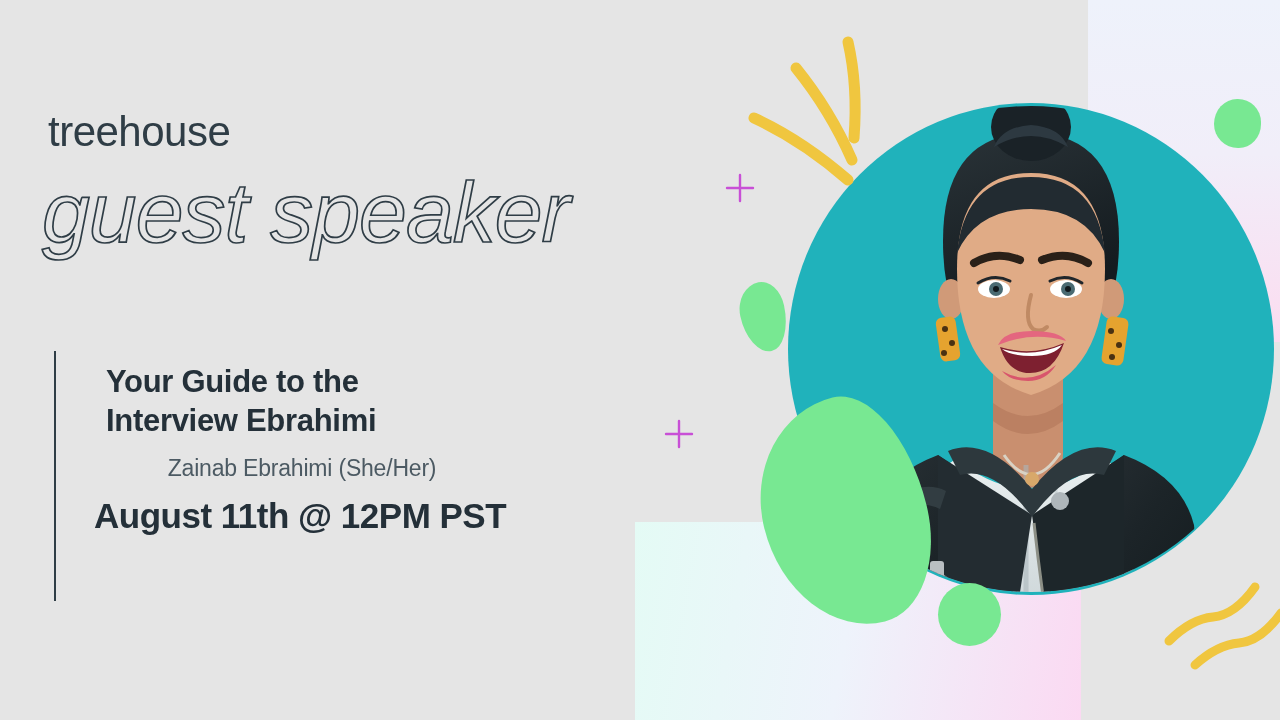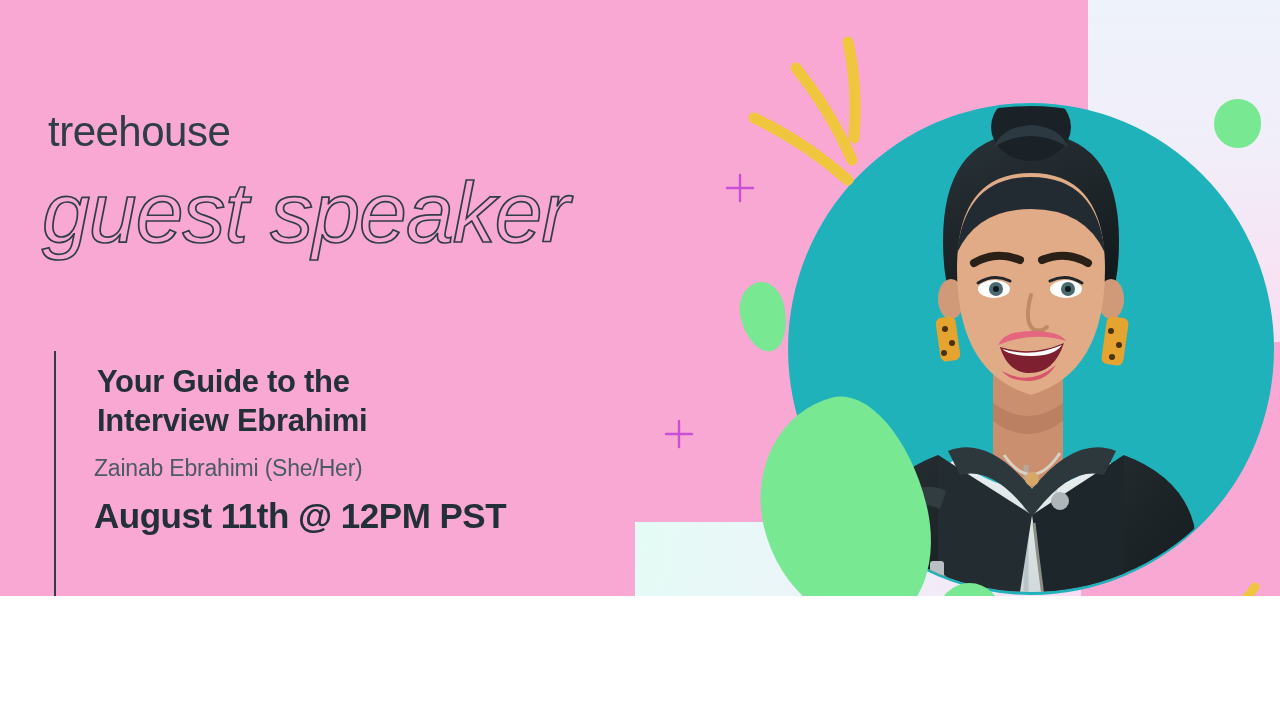--- a/index.html
+++ b/index.html
@@ -3,23 +3,23 @@
 <meta charset="utf-8">
 <style>
   html, body {
     margin: 0;
     padding: 0;
     background: #ffffff;
   }
   #slide {
     position: relative;
     width: 1280px;
-    height: 596px;
+    height: 720px;
     overflow: hidden;
-    background: #f9a8d4;
+    background: #e5e5e5;
     font-family: "Liberation Sans", sans-serif;
     -webkit-font-smoothing: antialiased;
   }
 
   
   .panel-top-right {
     position: absolute;
     left: 1088px;
     top: 0;
     width: 192px;
@@ -153,31 +153,32 @@
     border-left: 2px solid #2f3d46;
     padding-left: 38px;
     box-sizing: border-box;
   }
   .talk-title {
     font-size: 31px;
     line-height: 39px;
     font-weight: 700;
     color: #243039;
     letter-spacing: -0.3px;
-    margin: 11px 0 0 3px;
+    margin: 11px 0 0 12px;
     max-width: 340px;
   }
   .speaker-name,
   .speaker-role {
     font-size: 23px;
     line-height: 32px;
     font-weight: 400;
     color: #4c5a63;
     letter-spacing: -0.2px;
     margin: 0;
+    text-align: center;
   }
   .speaker-name { margin-top: 12px; }
   .event-when {
     font-size: 35px;
     line-height: 44px;
     font-weight: 700;
     color: #243039;
     letter-spacing: -0.5px;
     margin: 10px 4px 0 0;
     white-space: nowrap;

